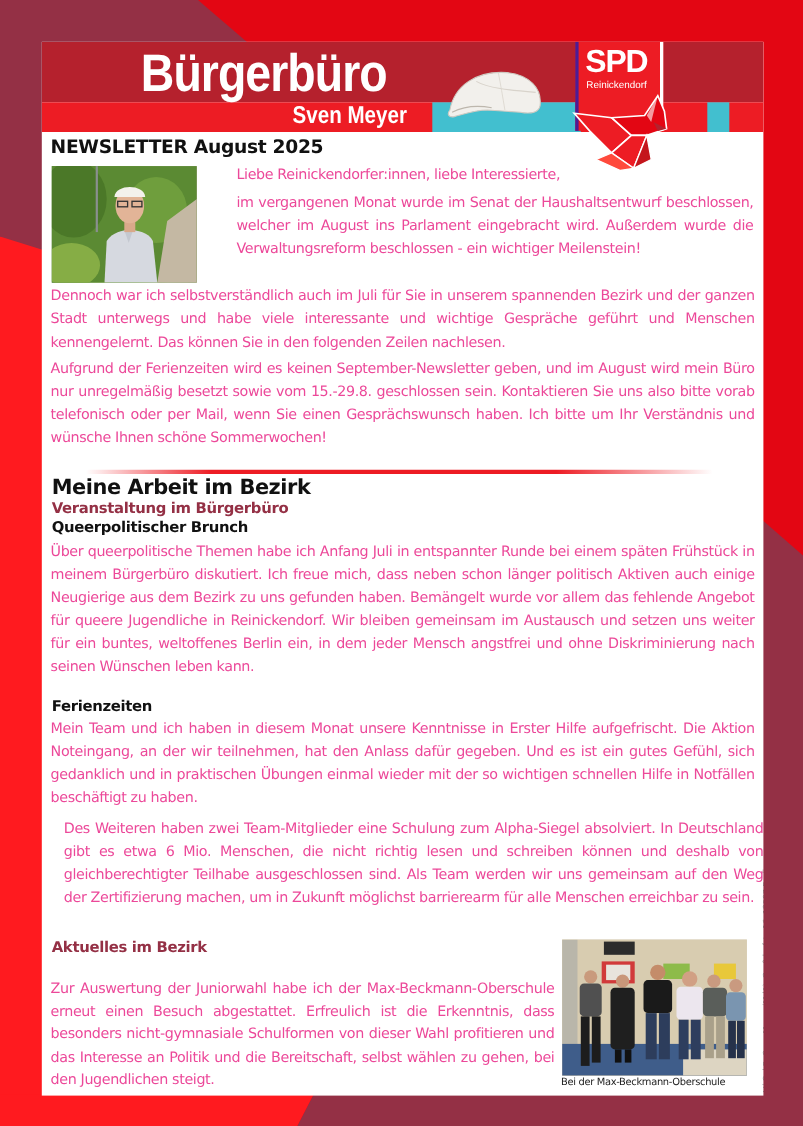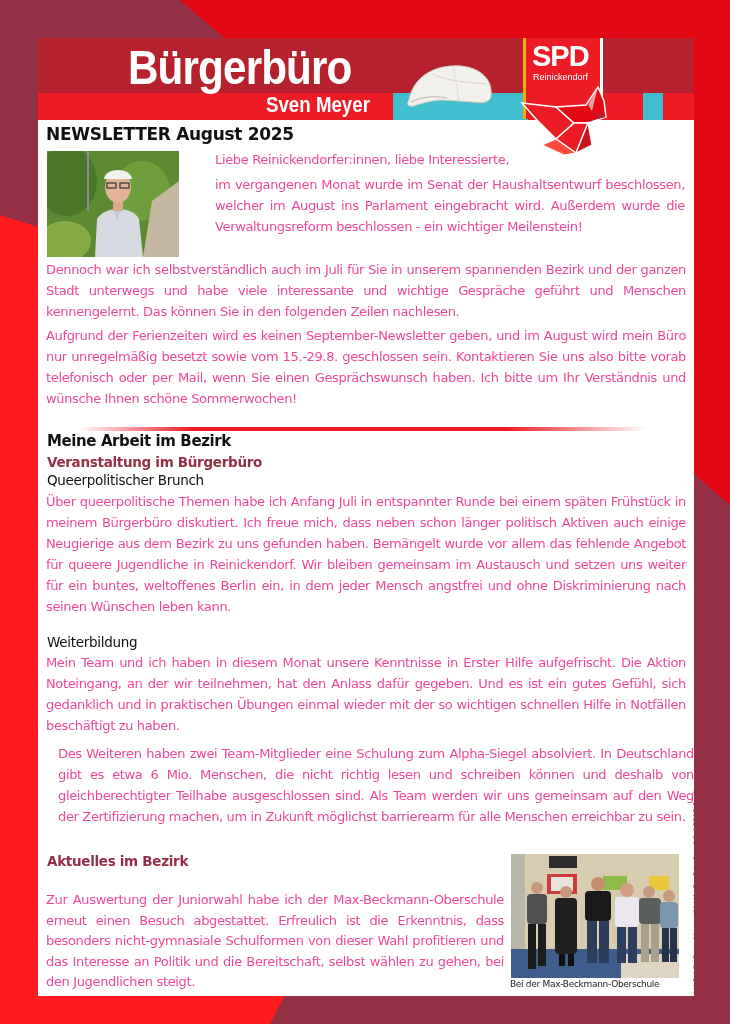--- a/index.html
+++ b/index.html
@@ -83,21 +83,21 @@
       transform: scaleX(0.85);
       transform-origin: left top;
       line-height: 28px;
     }
     .cap {
       position: absolute; left: 365px; top: 22px; width: 92px; height: 50px;
     }
     .spd-logo {
       position: absolute; left: 485px; top: 0; width: 80px; height: 81px;
       background: #ed1c24;
-      border-left: 3px solid #eab308;
+      border-left: 3px solid #4c1d95;
       border-right: 3px solid #fff;
       z-index: 2;
     }
     .spd-text {
       position: absolute; left: 6px; top: 2px;
       font-family: "Liberation Sans", sans-serif;
       font-weight: bold; font-size: 29px; color: #fff;
       letter-spacing: -1px;
     }
     .spd-sub {
@@ -141,35 +141,35 @@
 
     .divider {
       position: absolute; left: 40px; top: 389px; width: 570px; height: 4px;
       background: linear-gradient(90deg, rgba(237,28,36,0) 0%, #ed1c24 20%, #ed1c24 75%, rgba(237,28,36,0) 100%);
       border-radius: 2px;
     }
 
     .h-section {
       position: absolute; left: 9px;
       font-family: "DejaVu Sans", sans-serif;
-      font-weight: bold; font-size: 15px; color: #111;
+      font-weight: bold; font-size: 19px; color: #111;
       letter-spacing: -0.4px;
       text-align: right;
     }
     .h-category {
       position: absolute; left: 9px;
       font-family: "DejaVu Sans", sans-serif;
       font-weight: bold; font-size: 13.5px; color: #943045;
       letter-spacing: -0.3px;
       text-align: right;
     }
     .h-article {
       position: absolute; left: 9px;
       font-family: "DejaVu Sans", sans-serif;
-      font-weight: normal; font-size: 13.5px; color: #111;
+      font-weight: bold; font-size: 13.5px; color: #111;
       letter-spacing: -0.3px;
     }
 
     .sec-arbeit { top: 394px; }
     .cat-veranstaltung { top: 416px; }
     .art-brunch { top: 434px; }
     .p-brunch { left: 8px; top: 453px; width: 640px; }
     .art-weiterbildung { top: 596px; }
     .p-weiter1 { left: 8px; top: 614px; width: 640px; }
     .p-weiter2 { left: 8px; top: 705px; width: 636px; margin-left: 12px; }
@@ -269,21 +269,21 @@
   <div class="txt intro3">Aufgrund der Ferienzeiten wird es keinen September-Newsletter geben, und im August wird mein Büro nur unregelmäßig besetzt sowie vom 15.-29.8. geschlossen sein. Kontaktieren Sie uns also bitte vorab  telefonisch oder per Mail, wenn Sie einen Gesprächswunsch haben. Ich bitte um Ihr Verständnis und wünsche Ihnen schöne Sommerwochen!</div>
 
   <div class="divider"></div>
 
   <div class="h-section sec-arbeit">Meine Arbeit im Bezirk</div>
   <div class="h-category cat-veranstaltung">Veranstaltung im Bürgerbüro</div>
 
   <div class="h-article art-brunch">Queerpolitischer Brunch</div>
   <div class="txt p-brunch">Über queerpolitische Themen habe ich Anfang Juli in entspannter Runde bei einem späten Frühstück in meinem Bürgerbüro diskutiert. Ich freue mich, dass neben schon länger politisch Aktiven auch einige Neugierige aus dem Bezirk zu uns gefunden haben. Bemängelt wurde vor allem das fehlende Angebot für queere Jugendliche in Reinickendorf. Wir bleiben gemeinsam im Austausch und setzen uns weiter für ein buntes, weltoffenes Berlin ein, in dem jeder Mensch angstfrei und ohne Diskriminierung nach seinen Wünschen leben kann.</div>
 
-  <div class="h-article art-weiterbildung">Weiterbildung</div>
+  <div class="h-article art-weiterbildung">Ferienzeiten</div>
   <div class="txt p-weiter1">Mein Team und ich haben in diesem Monat unsere Kenntnisse in Erster Hilfe aufgefrischt. Die Aktion Noteingang, an der wir teilnehmen, hat den Anlass dafür gegeben. Und es ist ein gutes Gefühl, sich gedanklich und in praktischen Übungen einmal wieder mit der so wichtigen schnellen Hilfe in Notfällen beschäftigt zu haben.</div>
   <div class="txt p-weiter2">Des Weiteren haben zwei Team-Mitglieder eine Schulung zum Alpha-Siegel absolviert. In Deutschland gibt es etwa 6 Mio. Menschen, die nicht richtig lesen und schreiben können und deshalb von gleichberechtigter Teilhabe ausgeschlossen sind. Als Team werden wir uns gemeinsam auf den Weg der Zertifizierung machen, um in Zukunft möglichst barrierearm für alle Menschen erreichbar zu sein.</div>
 
   <div class="h-category cat-aktuelles">Aktuelles im Bezirk</div>
   <div class="txt p-junior">Zur Auswertung der Juniorwahl habe ich der Max-Beckmann-Oberschule erneut einen Besuch abgestattet. Erfreulich ist die Erkenntnis, dass besonders nicht-gymnasiale Schulformen von dieser Wahl profitieren und das Interesse an Politik und die Bereitschaft, selbst wählen zu gehen, bei den Jugendlichen steigt.</div>
 
   <div class="group-photo" title="Group photo of six people at a school">
     <svg width="168" height="124" viewBox="0 0 168 124">
       <rect x="0" y="0" width="168" height="124" fill="#d8ccb0"></rect>
       <rect x="0" y="0" width="14" height="124" fill="#b9b6aa"></rect>

